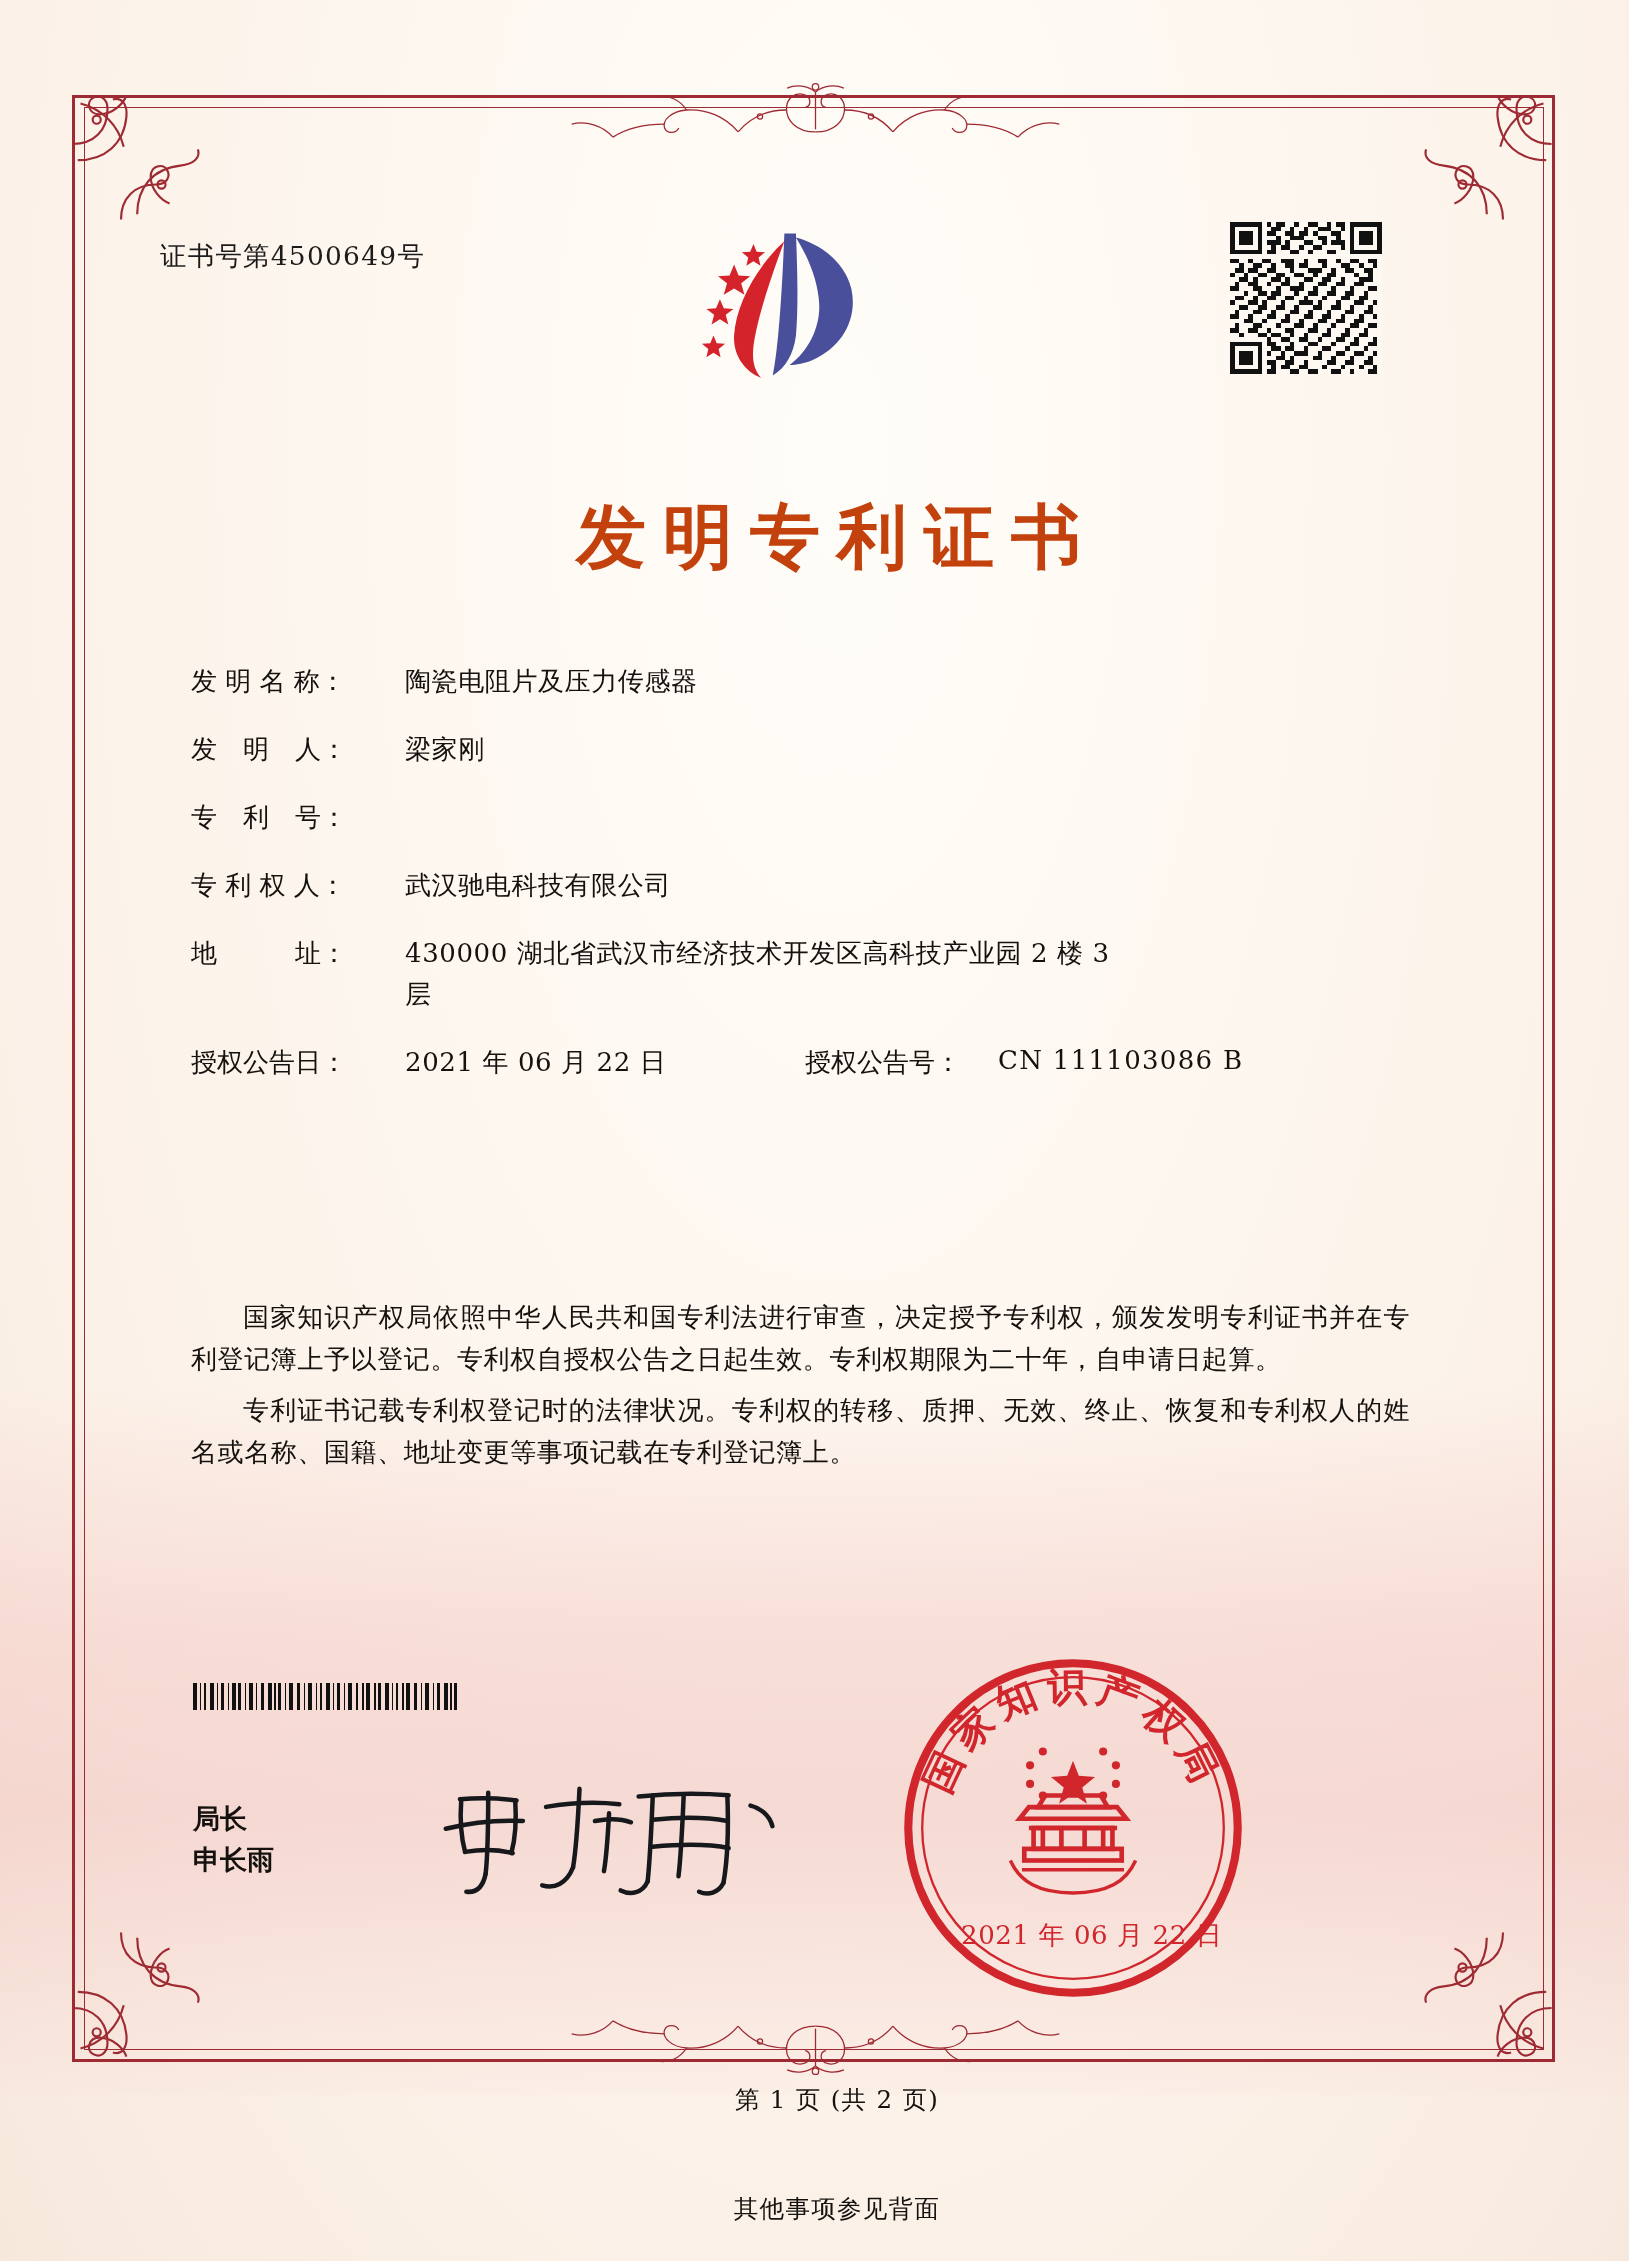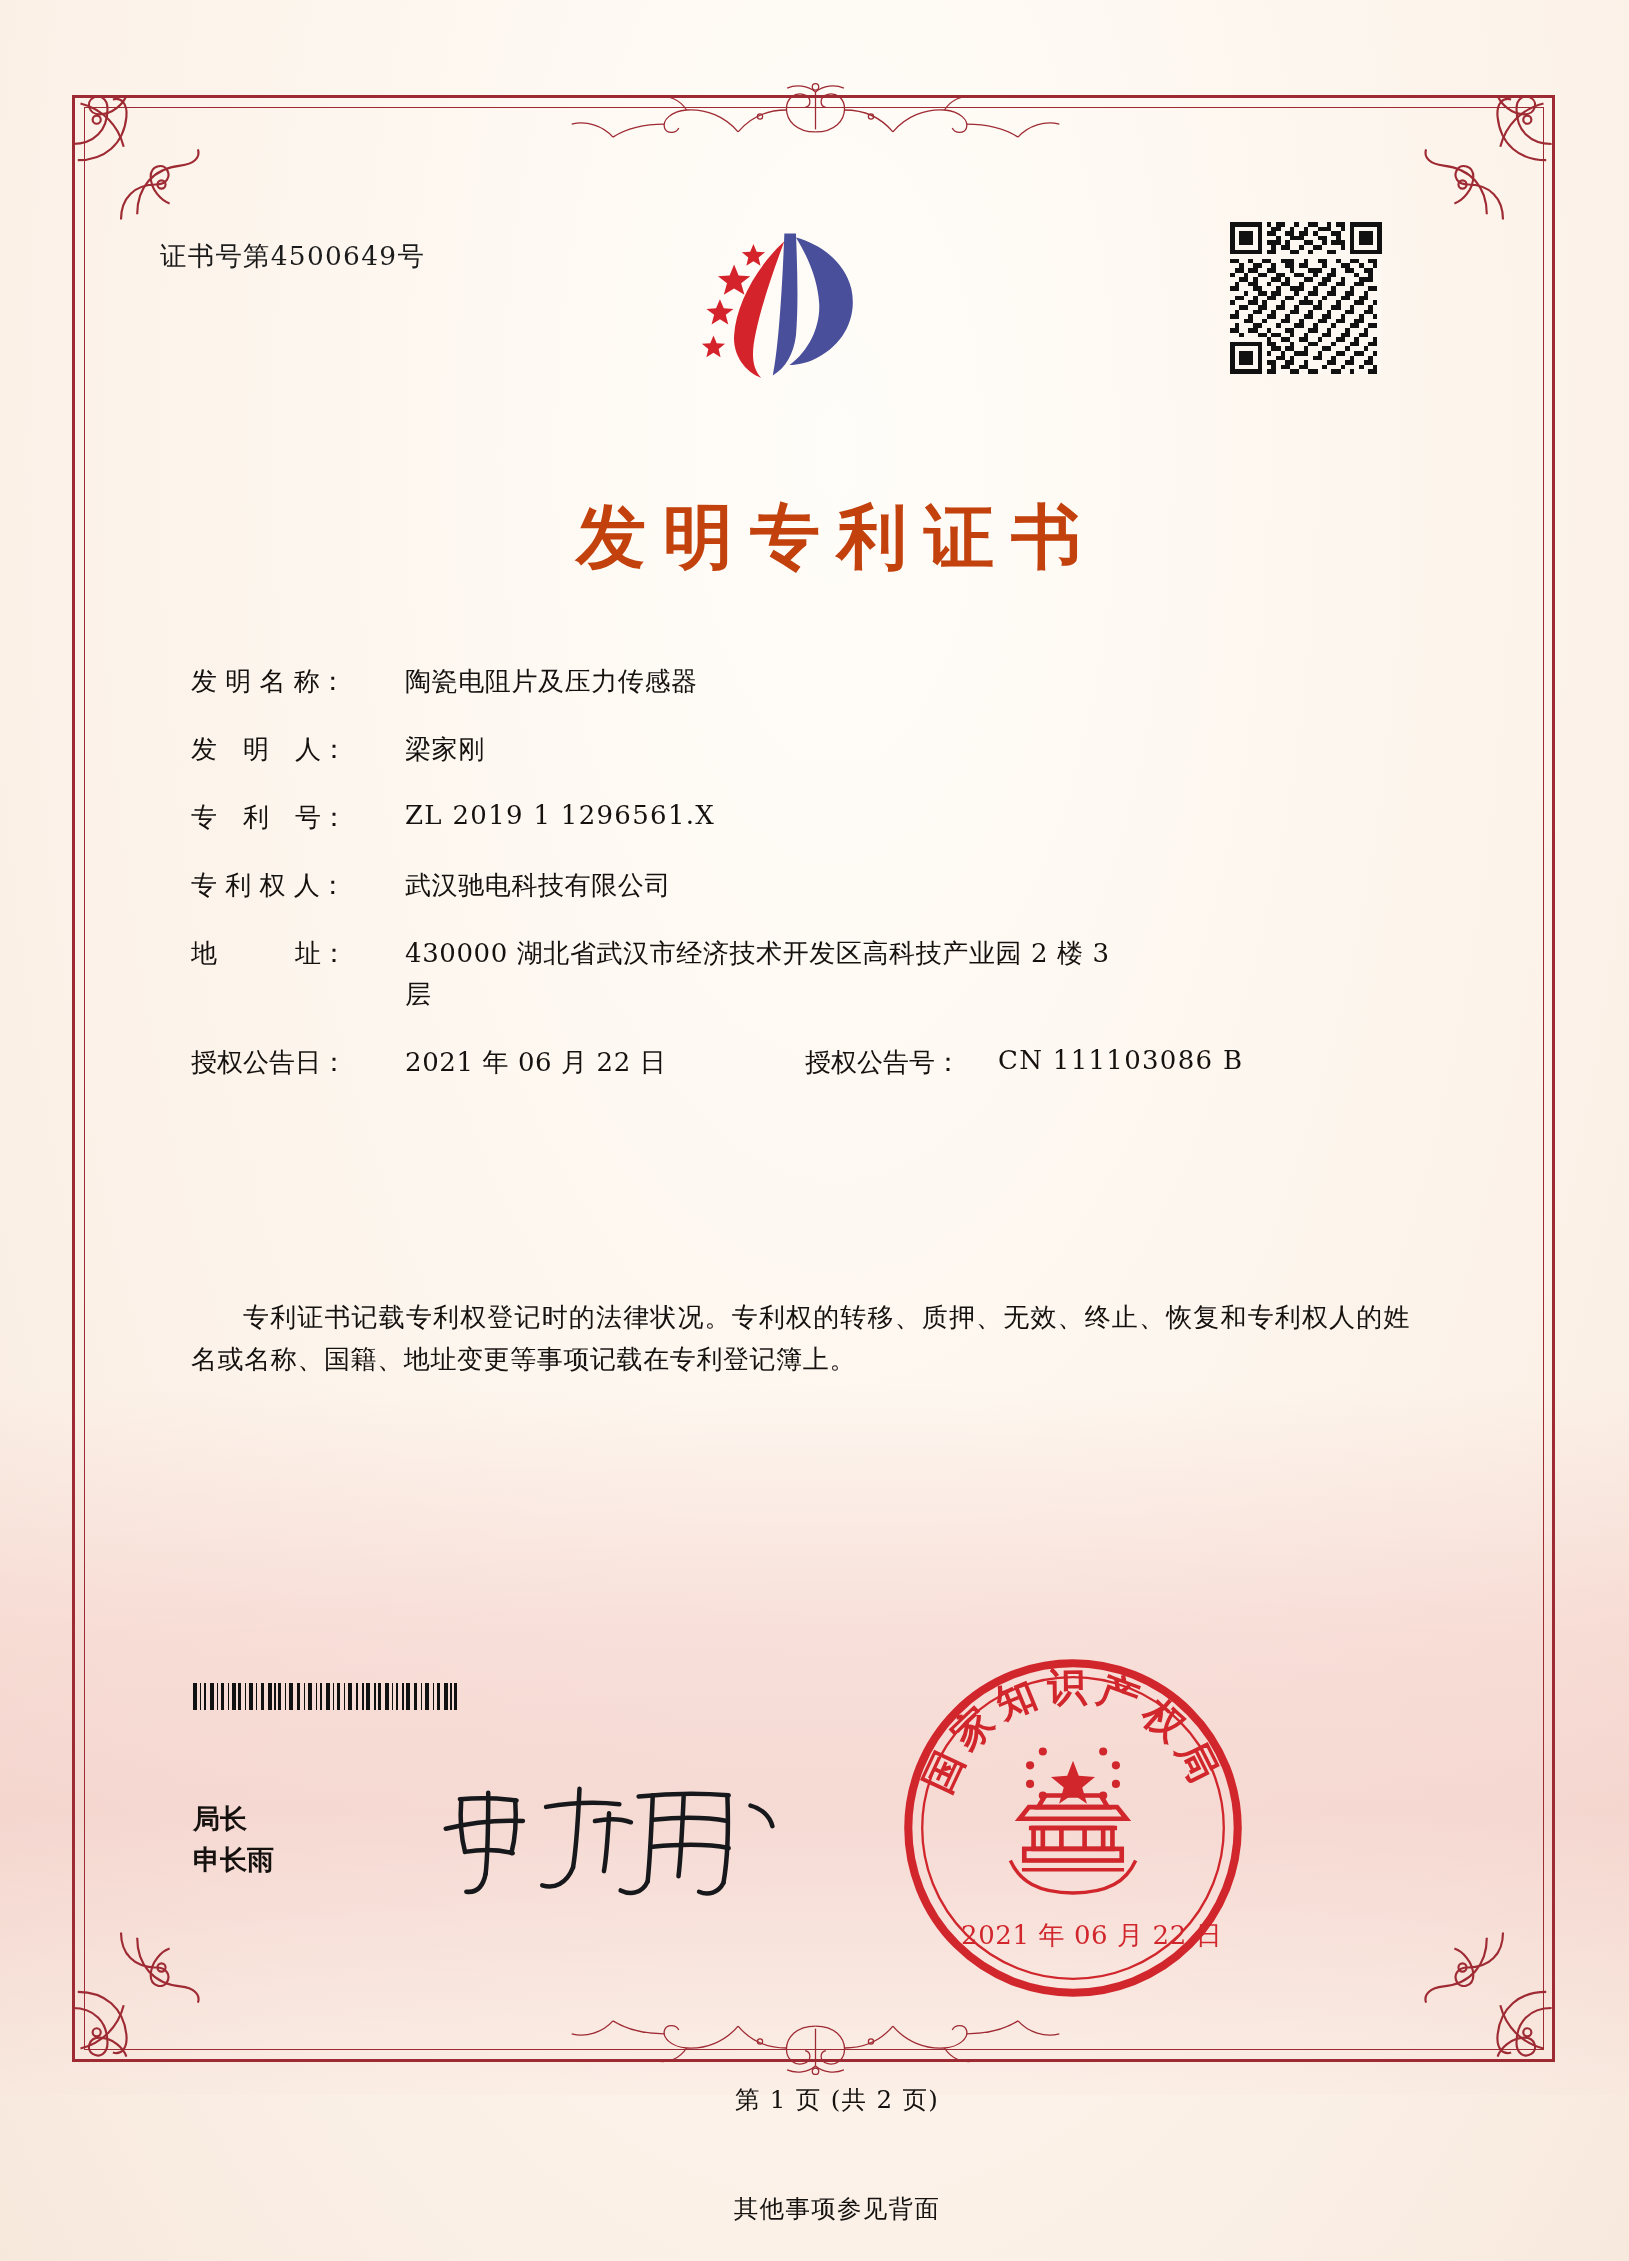--- a/index.html
+++ b/index.html
@@ -627,21 +627,20 @@
     <div class="field-row">
       <div class="field-label">发 明 名 称：</div>
       <div class="field-value">陶瓷电阻片及压力传感器</div>
     </div>
     <div class="field-row">
       <div class="field-label">发　明　人：</div>
       <div class="field-value">梁家刚</div>
     </div>
     <div class="field-row">
       <div class="field-label">专　利　号：</div>
-      <div class="field-value mono">ZL 2019 1 1296561.X</div>
     </div>
     <div class="field-row">
       <div class="field-label">专 利 权 人：</div>
       <div class="field-value">武汉驰电科技有限公司</div>
     </div>
     <div class="field-row">
       <div class="field-label">地　　　址：</div>
       <div class="field-value">
         <div>430000 湖北省武汉市经济技术开发区高科技产业园 2 楼 3</div>
         <div class="addr-second">层</div>
@@ -649,20 +648,21 @@
     </div>
     <div class="field-row two-col">
       <div class="field-label">授权公告日：</div>
       <div class="field-value" style="flex:0 0 361px;">2021 年 06 月 22 日</div>
       <div class="field-label2">授权公告号：</div>
       <div class="field-value mono">CN 111103086 B</div>
     </div>
   </div>
 
   <div class="paragraphs">
+    <p>国家知识产权局依照中华人民共和国专利法进行审查，决定授予专利权，颁发发明专利证书并在专利登记簿上予以登记。专利权自授权公告之日起生效。专利权期限为二十年，自申请日起算。</p>
     <p>专利证书记载专利权登记时的法律状况。专利权的转移、质押、无效、终止、恢复和专利权人的姓名或名称、国籍、地址变更等事项记载在专利登记簿上。</p>
   </div>
 
   <div class="barcode">
     <svg viewBox="0 0 300 20" shape-rendering="crispEdges" preserveAspectRatio="none">
       <rect width="300" height="20" fill="none"></rect>
       <g fill="#111">
         <rect x="0" y="0" width="3" height="20"></rect>
           <rect x="5" y="0" width="1" height="20"></rect>
         <rect x="8" y="0" width="2" height="20"></rect>

